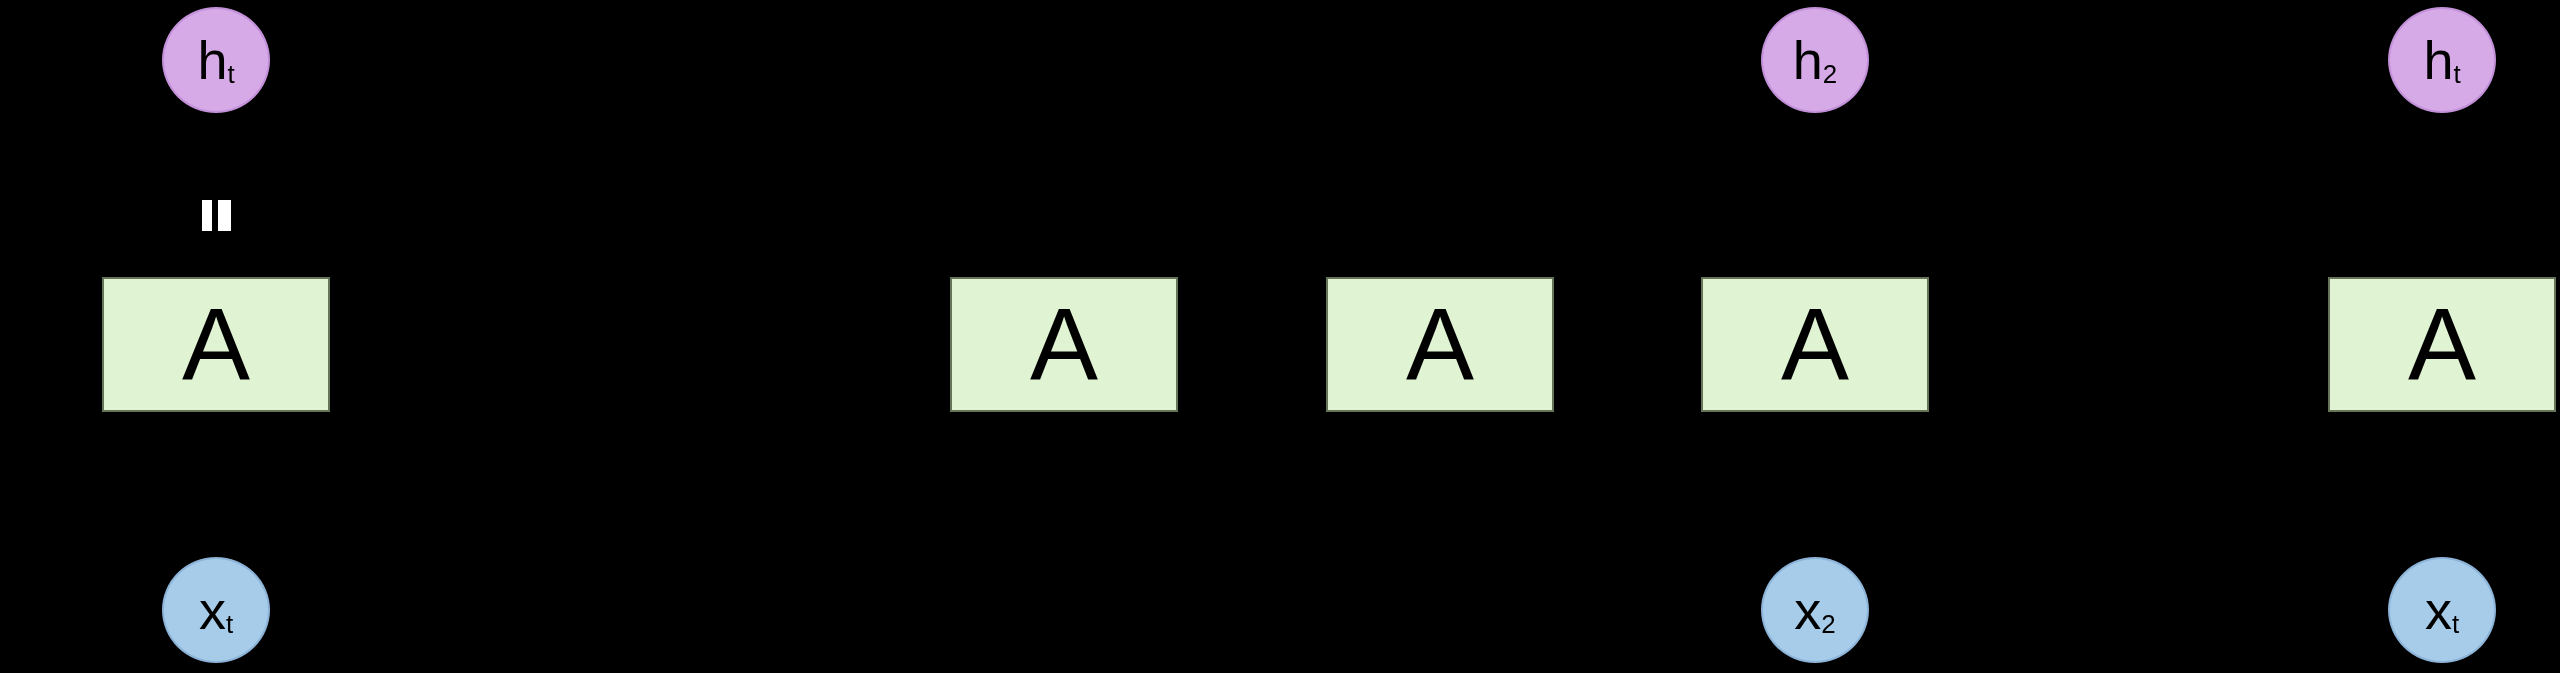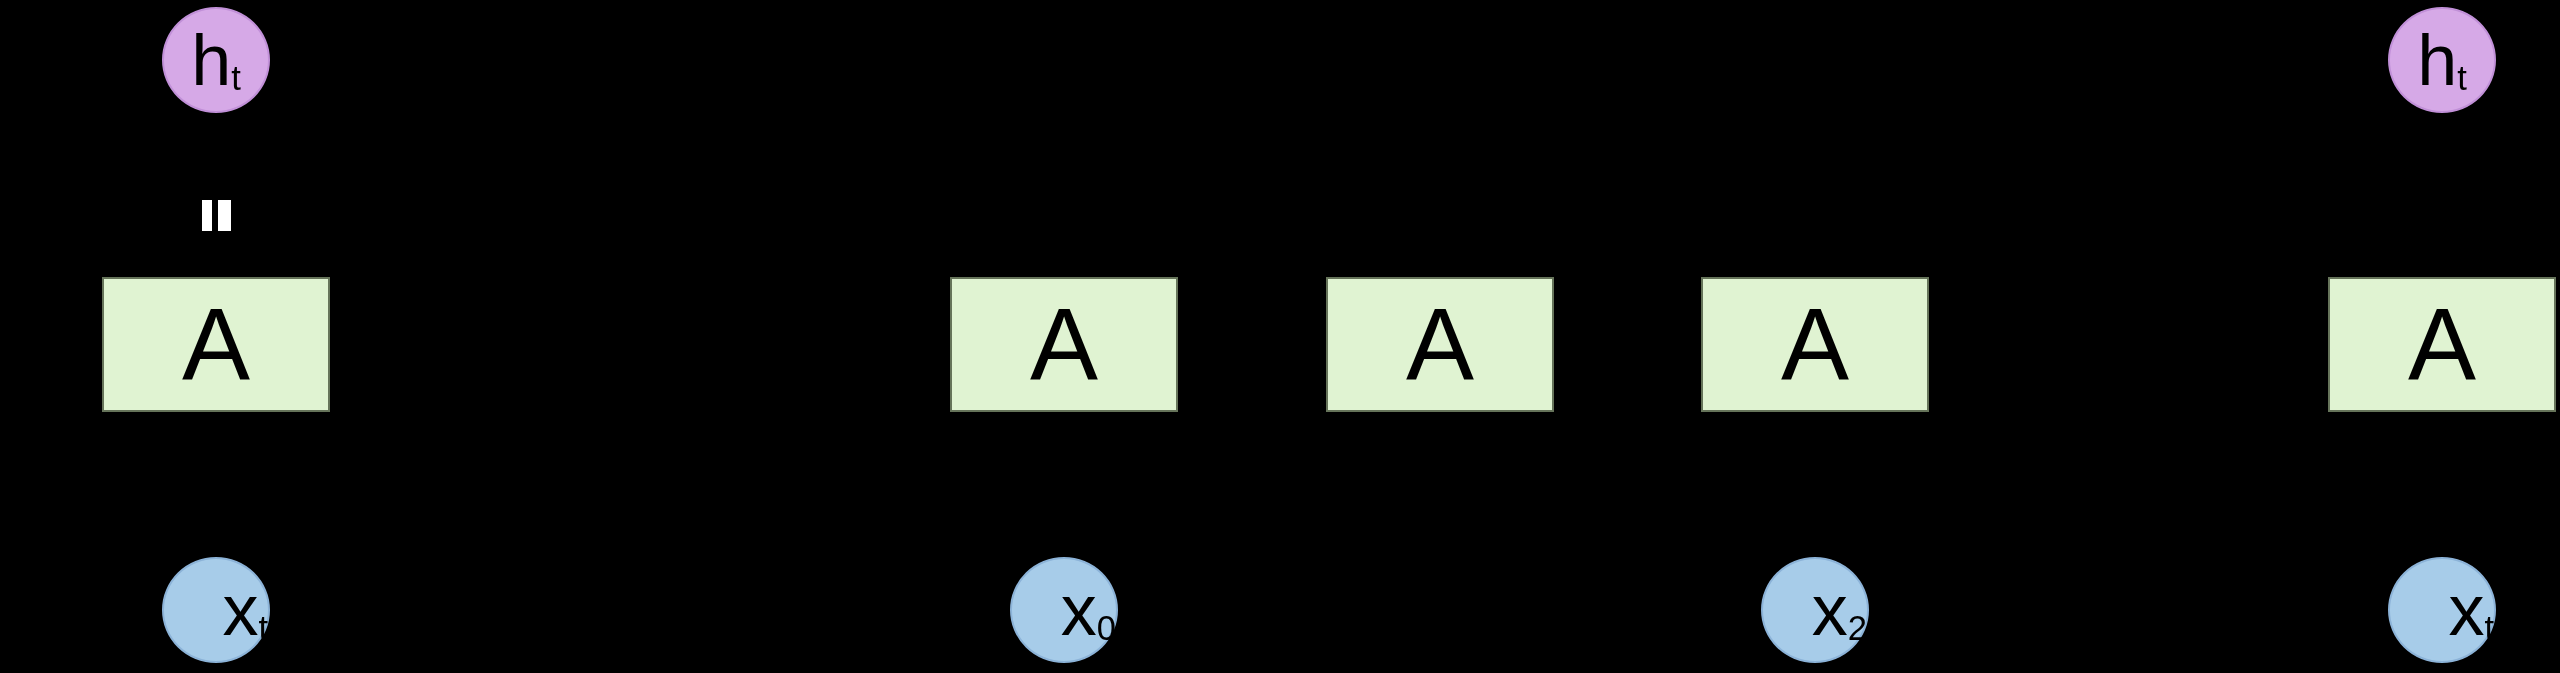--- a/index.html
+++ b/index.html
@@ -36,25 +36,24 @@
   }
   .hidden-node {
     top: 7px;
     background: var(--hidden-fill, #d6a9e7);
     border: 2px solid var(--hidden-stroke, #c190d8);
   }
   .input-node {
     top: 557px;
     background: var(--input-fill, #a7cce9);
     border: 2px solid var(--input-stroke, #8cb3d8);
-    justify-content: flex-end;
   }
   .node-label {
     color: var(--label, #000000);
-    font-size: 72px;
+    font-size: 54px;
     line-height: 1;
     white-space: nowrap;
   }
   .node-label sub {
     font-size: 0.48em;
     line-height: 1;
     vertical-align: baseline;
     position: relative;
     top: 0.14em;
   }
@@ -111,32 +110,32 @@
 
   <div class="crossing-gap">
     <span class="bar"></span>
     <span class="bar"></span>
   </div>
 
   <div class="column" style="left:950px">
     <div class="cell-box">
       <span class="cell-label">A</span>
     </div>
-    <div class="node input-node">
-      <span class="node-label"><span>x</span><sub>0</sub></span>
-    </div>
   </div>
 
   <div class="column" style="left:1326px">
     <div class="cell-box">
       <span class="cell-label">A</span>
     </div>
   </div>
 
   <div class="column" style="left:1701px">
+    <div class="node hidden-node">
+      <span class="node-label"><span>h</span><sub>2</sub></span>
+    </div>
     <div class="cell-box">
       <span class="cell-label">A</span>
     </div>
     <div class="node input-node">
       <span class="node-label"><span>x</span><sub>2</sub></span>
     </div>
   </div>
 
   <div class="column" style="left:2328px">
     <div class="node hidden-node">

